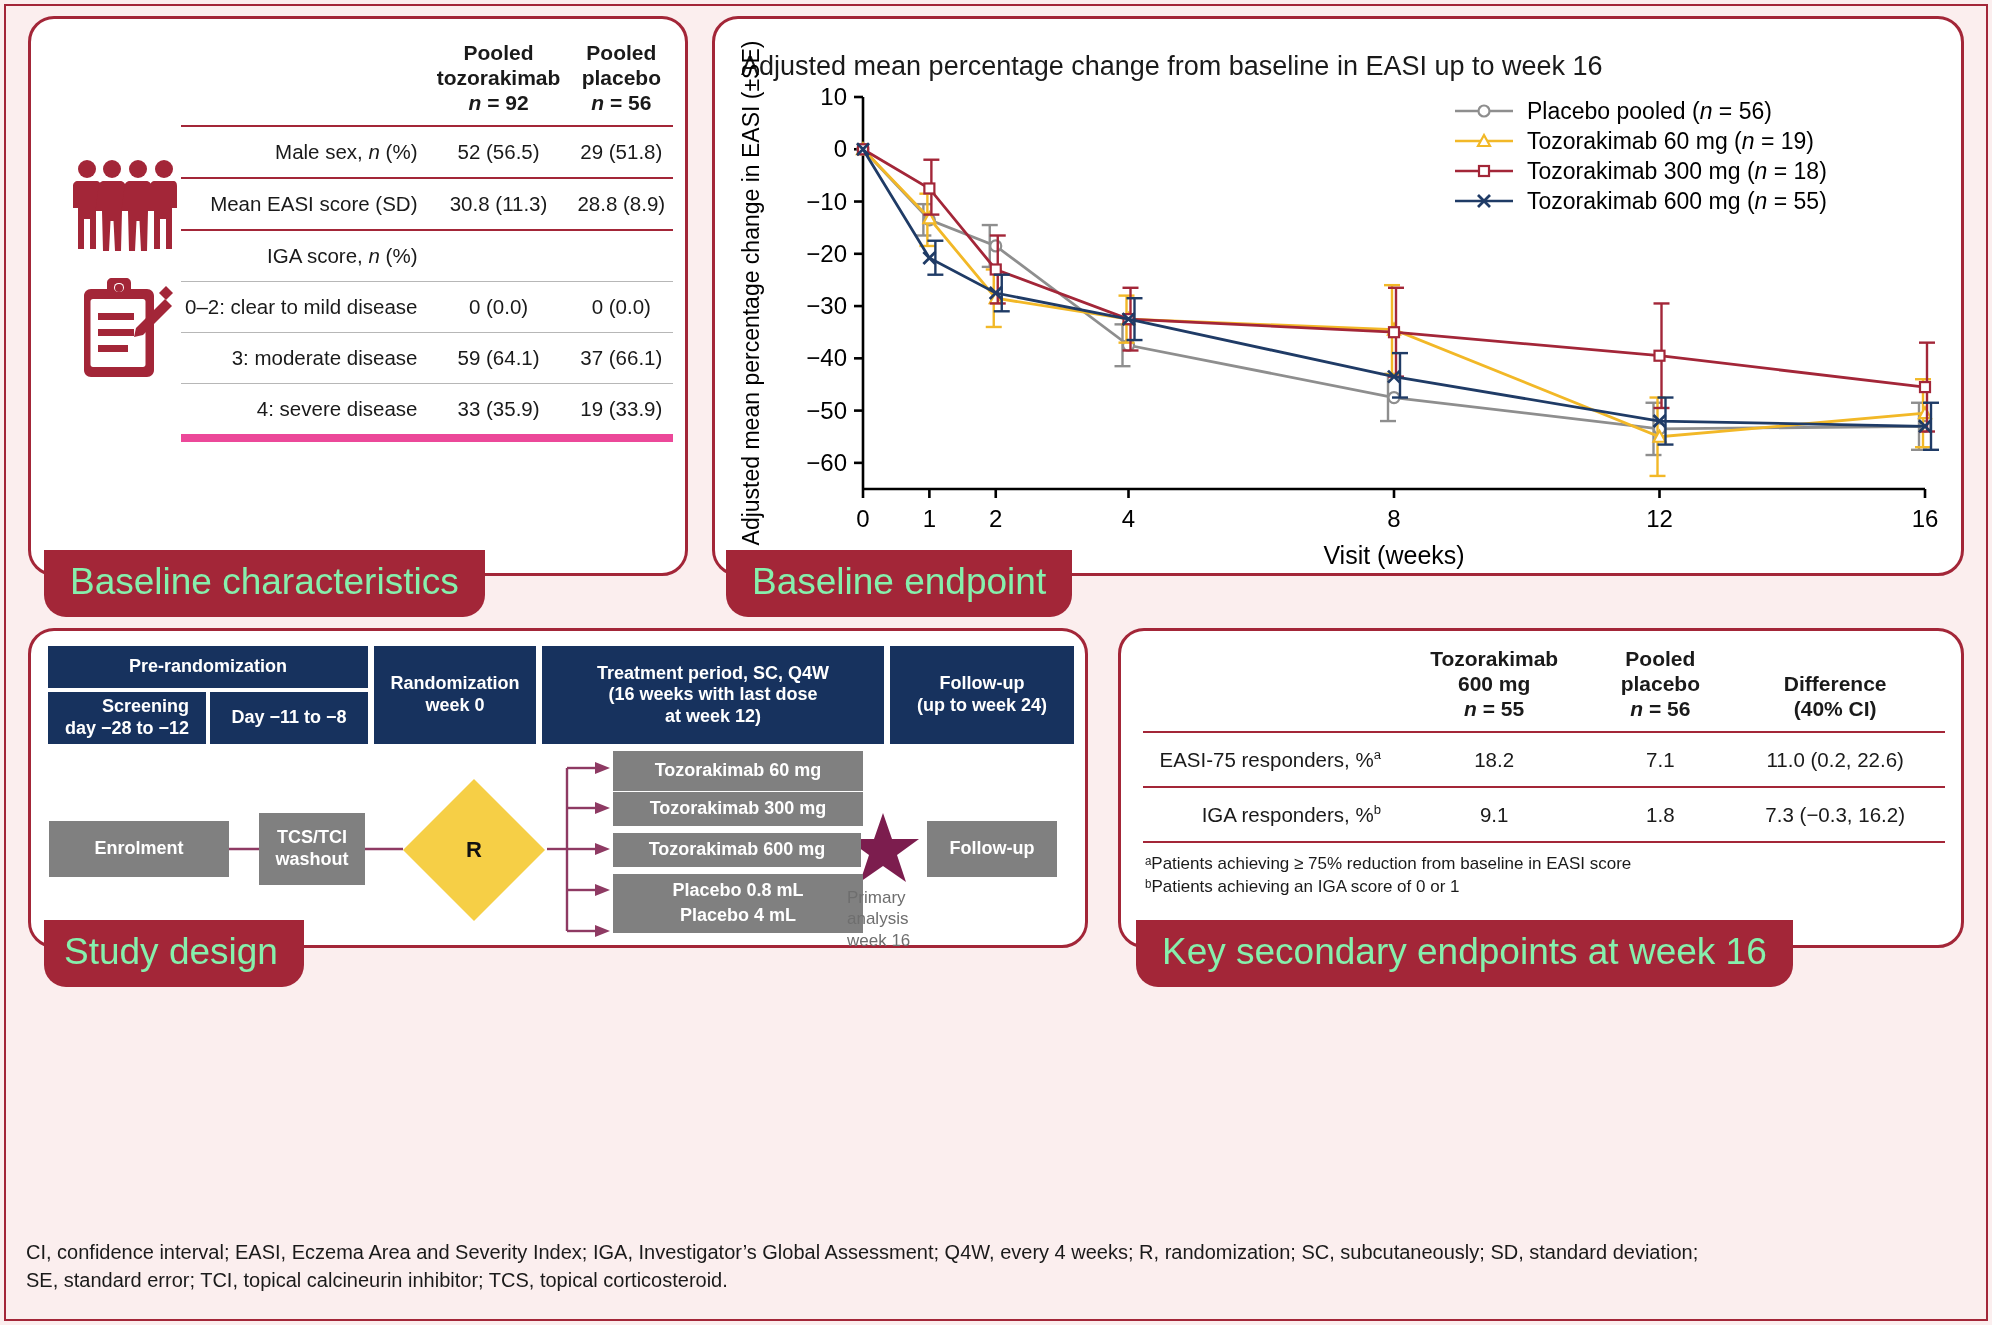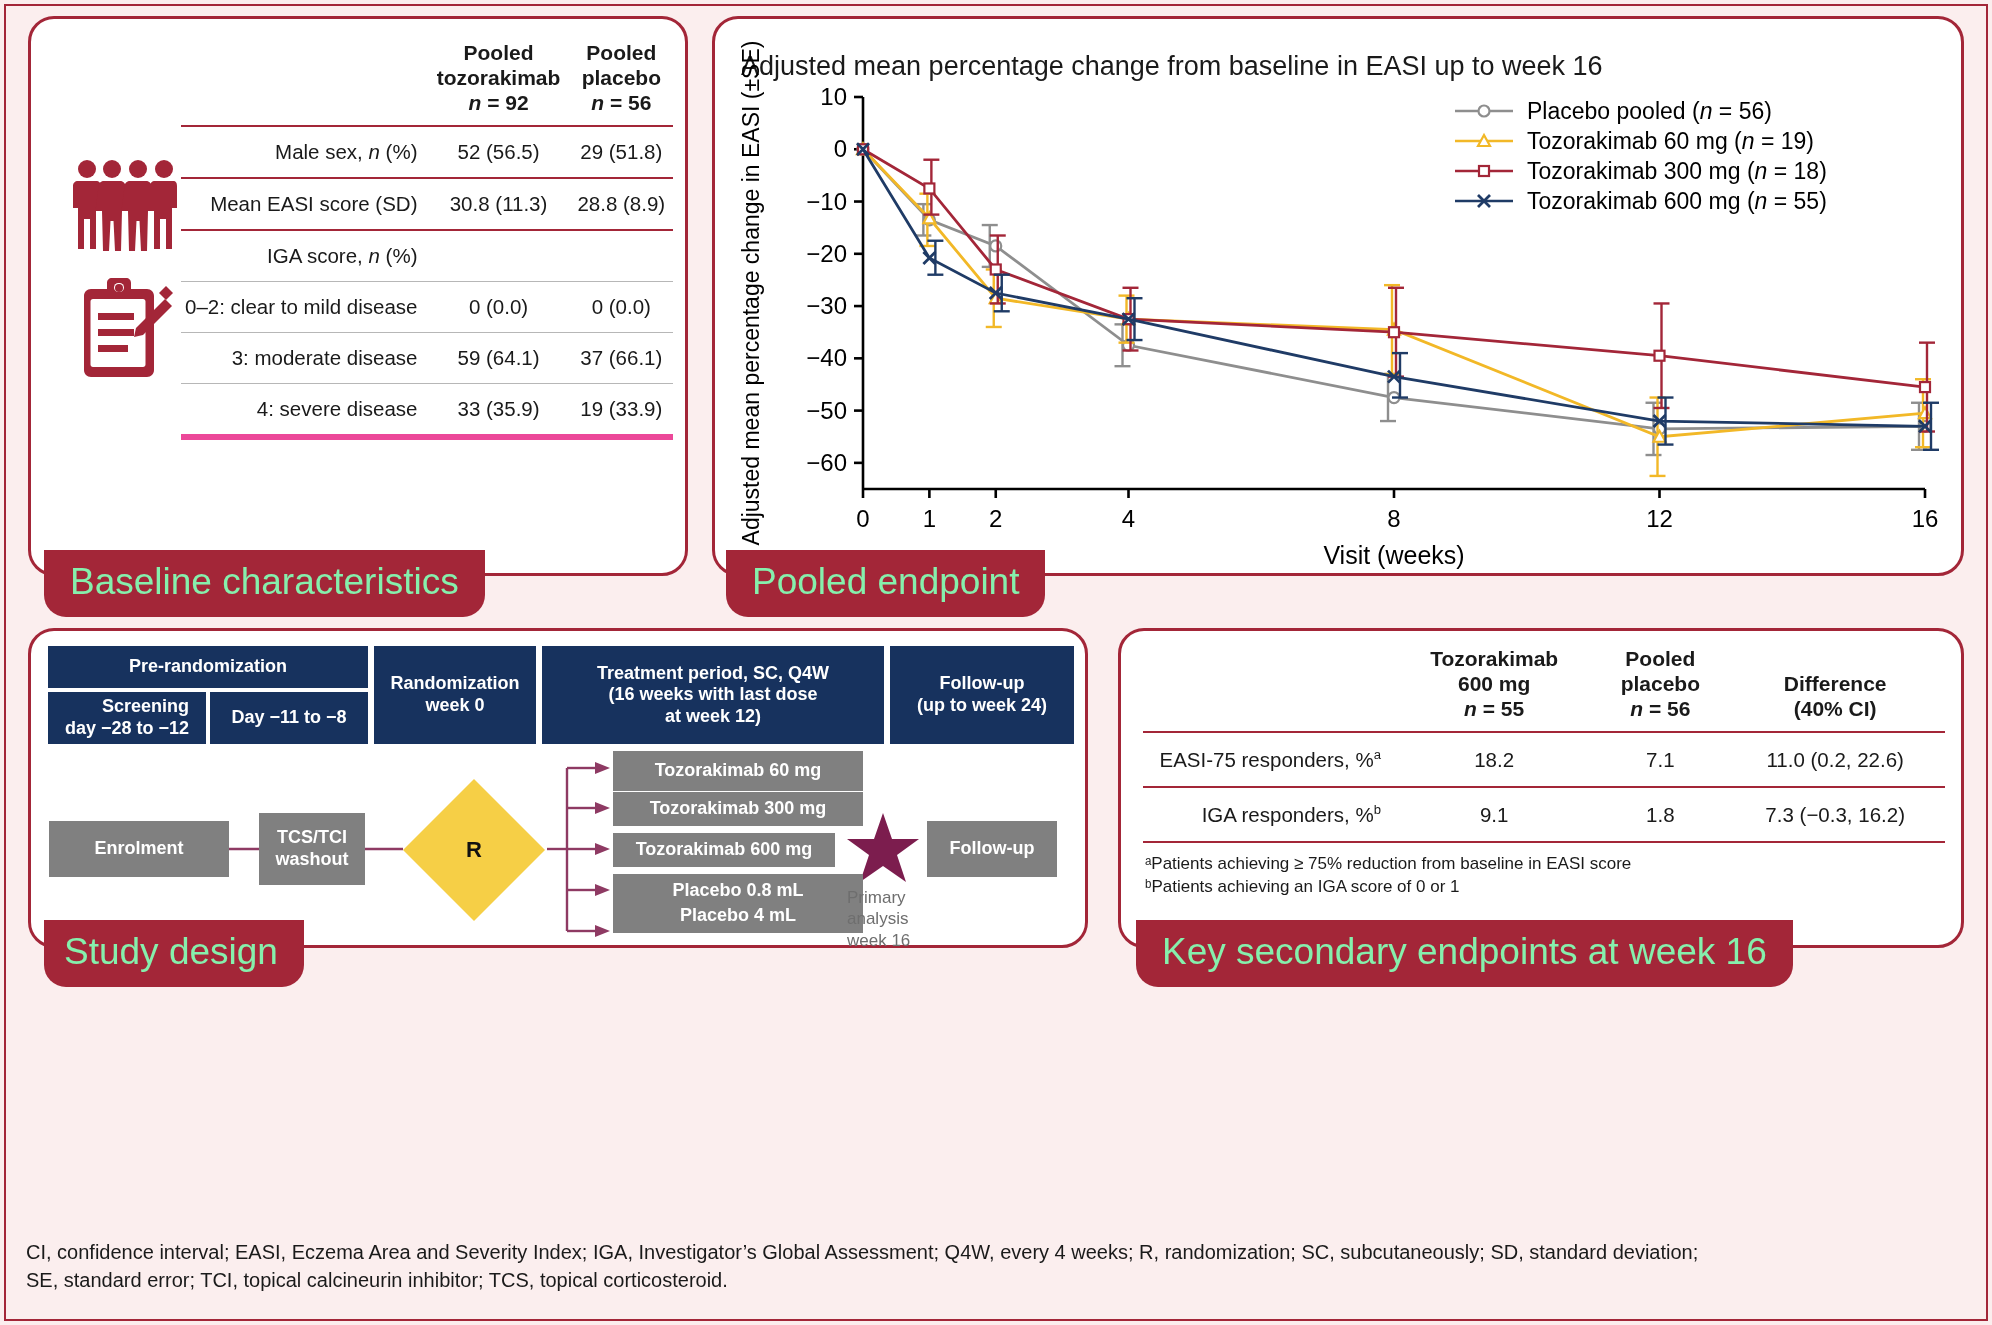--- a/index.html
+++ b/index.html
@@ -48,21 +48,21 @@
   }
   .bl-table th{
     font-weight:bold; font-size:21px; text-align:center;
     vertical-align:bottom; padding:0 4px 10px 4px; line-height:1.18;
   }
   .bl-table th.lbl{ width:200px; }
   .bl-table td{ padding:13px 4px; text-align:center; }
   .bl-table td.lbl{ text-align:right; padding-right:10px; white-space:nowrap;}
   .r-dark{ border-top:2px solid #a32638; }
   .r-light{ border-top:1.6px solid #b7b7b7; }
-  .bl-table tr.last td{ border-bottom:6px solid #ec4899; }
+  .bl-table tr.last td{ border-bottom:8px solid #ec4899; }
   em{ font-style:italic; }
 
   
   .icon-people{ position:absolute; left:42px; top:140px; width:104px; height:92px; }
   .icon-clipboard{ position:absolute; left:50px; top:258px; width:92px; height:100px; }
 
   
   #panel-chart{ left:712px; top:16px; width:1252px; height:560px; }
   #tab-chart{ left:726px; top:550px; }
   .chart-title{
@@ -362,21 +362,21 @@
         <rect x="764" y="147" width="10" height="10" fill="#fff" stroke="#a32638" stroke-width="2.2"></rect>
         <text x="812" y="160" font-size="23" font-family="&quot;Liberation Sans&quot;, sans-serif" fill="#000">Tozorakimab 300 mg (<tspan font-style="italic">n</tspan> = 18)</text>
       </g>
       <g>
         <line x1="740" y1="182" x2="798" y2="182" stroke="#1f3b66" stroke-width="2.6"></line>
         <path d="M763,176L775,188M775,176L763,188" stroke="#1f3b66" stroke-width="2.8" fill="none"></path>
         <text x="812" y="190" font-size="23" font-family="&quot;Liberation Sans&quot;, sans-serif" fill="#000">Tozorakimab 600 mg (<tspan font-style="italic">n</tspan> = 55)</text>
       </g>
     </svg>
 </div>
-<div class="tab-label" id="tab-chart">Pooled endpoint</div>
+<div class="tab-label" id="tab-chart">Baseline endpoint</div>
 
 <div class="panel" id="panel-study">
 
   <div class="sd-top">
     <div class="sd-box" style="position:absolute;left:0;top:0;width:322px;height:44px;">Pre-randomization</div>
     <div class="sd-box" style="position:absolute;left:0;top:46px;width:160px;height:54px;white-space:pre-line;text-align:right;">Screening
 day −28 to −12</div>
     <div class="sd-box" style="position:absolute;left:162px;top:46px;width:160px;height:54px;">Day −11 to −8</div>
     <div class="sd-box" style="position:absolute;left:326px;top:0;width:164px;height:100px;white-space:pre-line;">Randomization
 week 0</div>
@@ -410,21 +410,21 @@
       <polygon points="836,62 845,88 872,88 850,104 859,131 836,115 813,131 822,104 800,88 827,88" fill="#7c1d4e"></polygon>
     </svg>
 
     <div class="grey-box" style="left:2px;top:70px;width:180px;height:56px;">Enrolment</div>
     <div class="grey-box" style="left:212px;top:62px;width:106px;height:72px;white-space:pre-line;">TCS/TCI
 washout</div>
     <div class="diamond" style="left:356px;top:28px;width:142px;height:142px;clip-path:polygon(50% 0,100% 50%,50% 100%,0 50%);">R</div>
 
     <div class="grey-box" style="left:566px;top:0px;width:250px;height:40px;">Tozorakimab 60 mg</div>
     <div class="grey-box" style="left:566px;top:41px;width:250px;height:34px;">Tozorakimab 300 mg</div>
-    <div class="grey-box" style="left:566px;top:82px;width:222px;height:34px;">Tozorakimab 600 mg</div>
+    <div class="grey-box" style="left:566px;top:82px;width:248px;height:34px;">Tozorakimab 600 mg</div>
     <div class="grey-box" style="left:566px;top:123px;width:250px;height:34px;">Placebo 0.8 mL</div>
     <div class="grey-box" style="left:566px;top:148px;width:250px;height:34px;">Placebo 4 mL</div>
 
     <div class="grey-box" style="left:880px;top:70px;width:130px;height:56px;">Follow-up</div>
     <div class="pa-note" style="left:800px;top:136px;width:90px;white-space:pre-line;">Primary
 analysis
 week 16</div>
   </div>
 </div>
 <div class="tab-label" id="tab-study">Study design</div>

